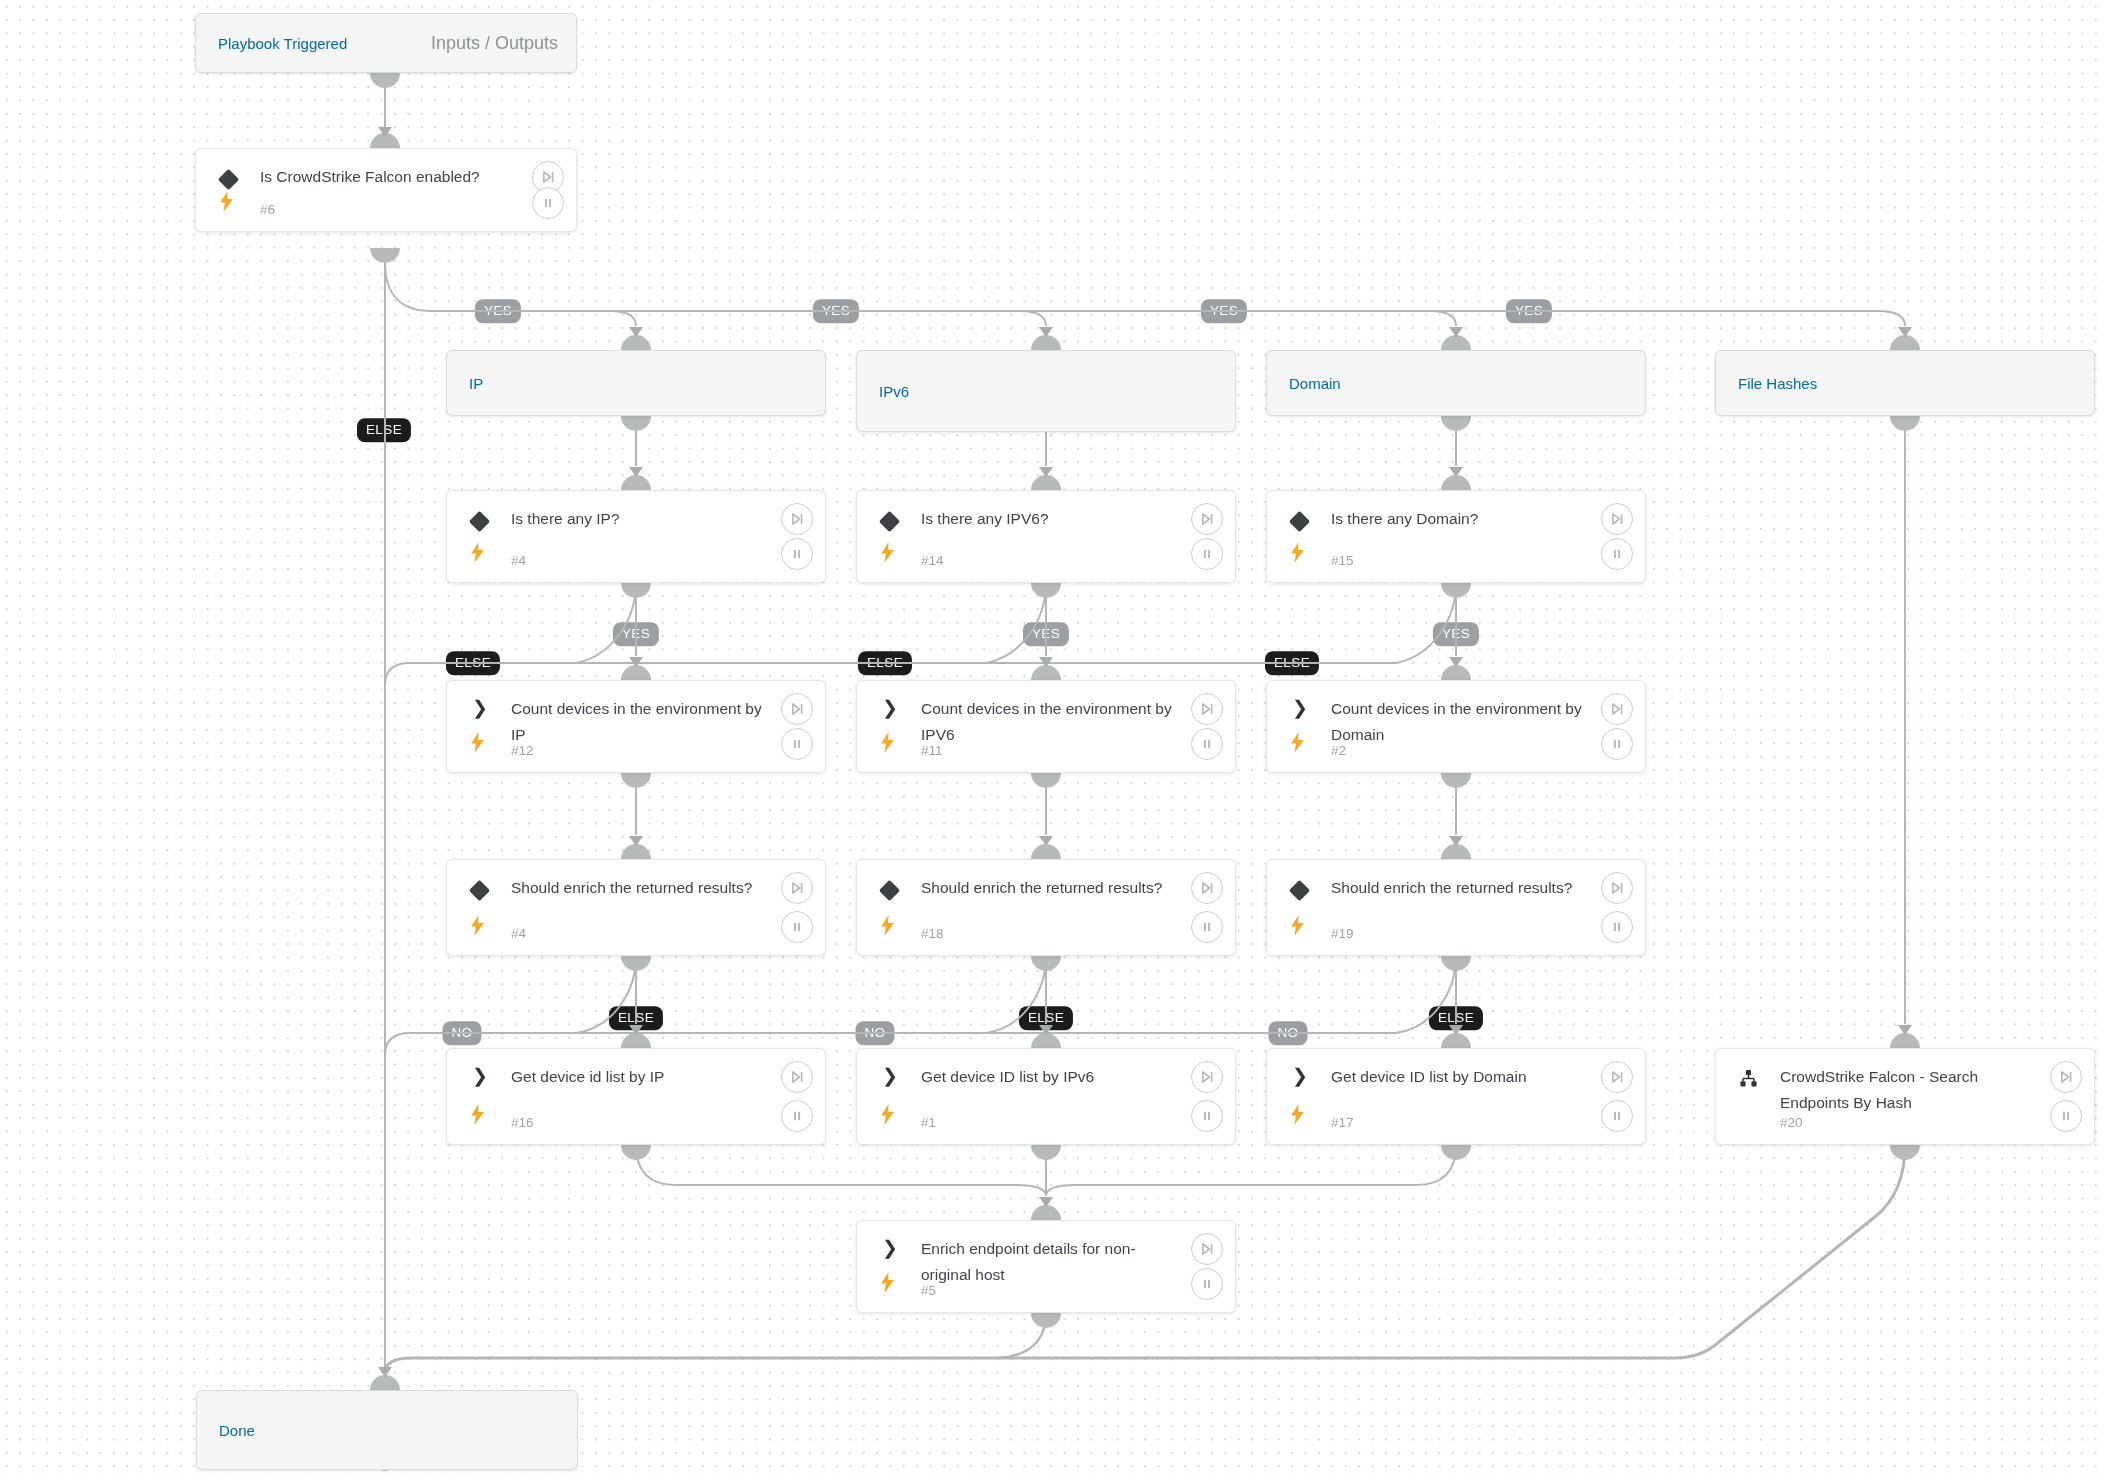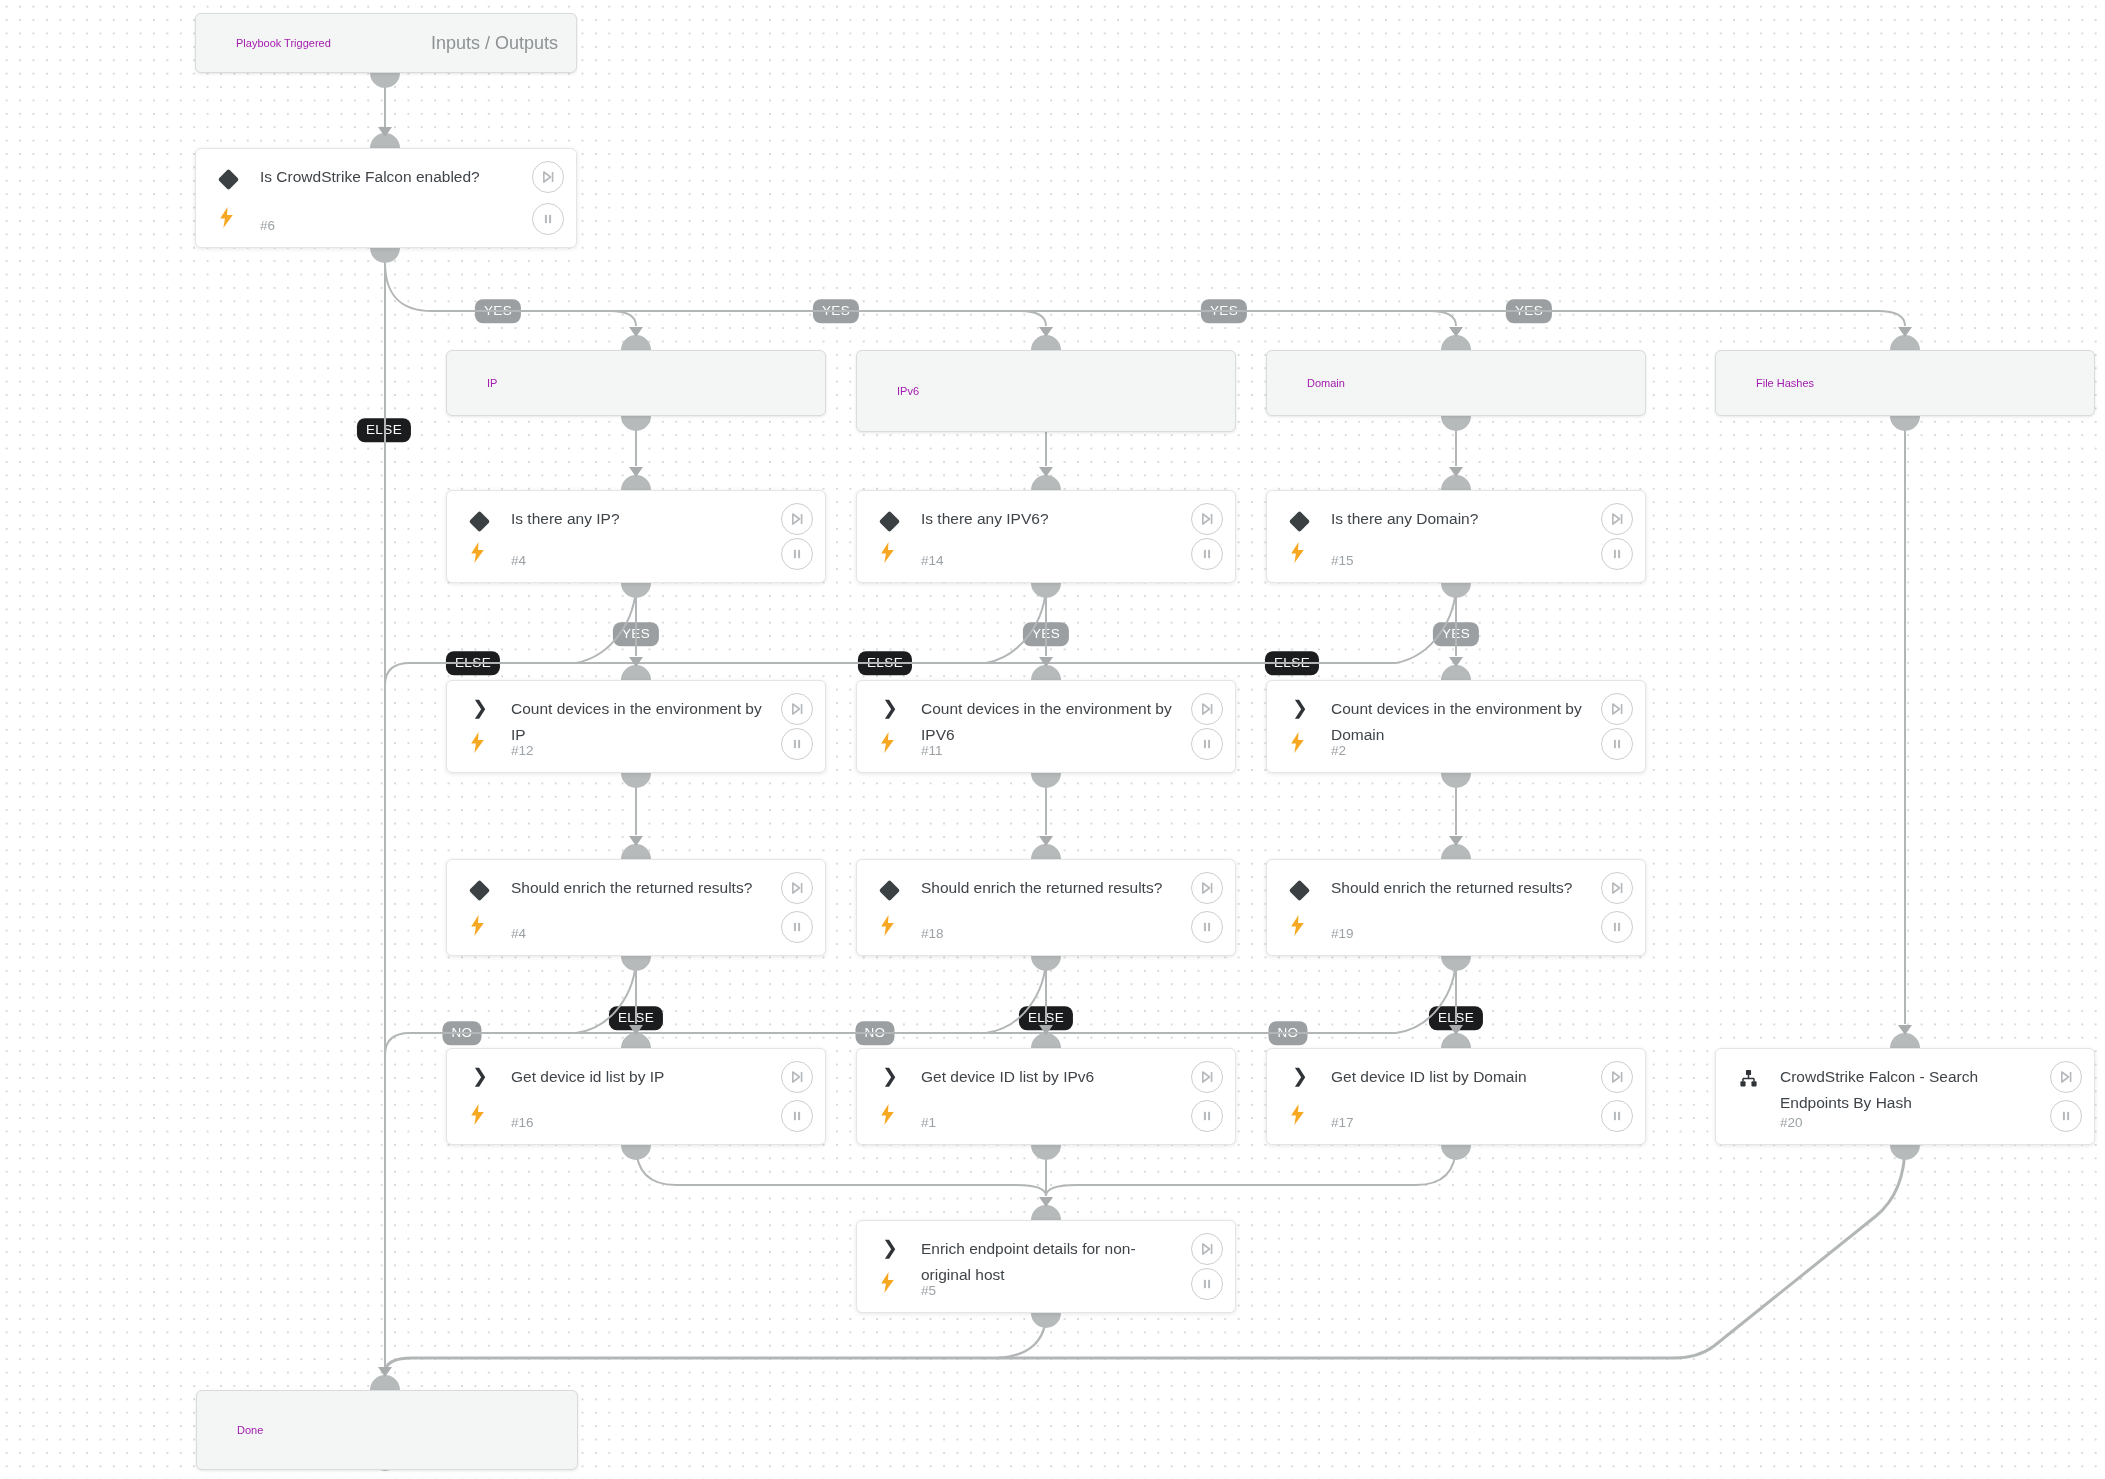--- a/index.html
+++ b/index.html
@@ -21,22 +21,22 @@
     padding:5px 9px;border-radius:8px;line-height:1;white-space:nowrap;
   }
   .badge.gray{background:#9b9fa1;}
   .badge.black{background:#1b1c1e;}
   .node{position:absolute;z-index:4;box-sizing:border-box;border-radius:6px;}
   .node.big{
     background:#f4f5f5;border:1px solid #d9dcdc;
     box-shadow:0 1px 3px rgba(0,0,0,.10);
   }
   .node.big .b-title{
-    position:absolute;left:40px;top:50%;transform:translateY(-50%);
-    font-size:11px;color:#a21caf;
+    position:absolute;left:22px;top:50%;transform:translateY(-50%);
+    font-size:15px;color:#0369a1;
   }
   .node.big .b-side{
     position:absolute;right:18px;top:50%;transform:translateY(-50%);
     font-size:18px;color:#8d9295;
   }
   .node.card{
     background:#ffffff;border:1px solid #e3e5e6;
     box-shadow:0 1px 4px rgba(0,0,0,.10);
   }
   .n-title{
@@ -144,21 +144,21 @@
     <span class="b-title">Domain</span>
   </div>
   <div class="node big" style="left:1715px;top:350px;width:380px;height:66px">
     <span class="b-title">File Hashes</span>
   </div>
 
   <div class="node big" style="left:196px;top:1390px;width:382px;height:80px">
     <span class="b-title">Done</span>
   </div>
 
-  <div class="node card" style="left:195px;top:148px;width:382px;height:100px">
+  <div class="node card" style="left:195px;top:148px;width:382px;height:84px">
     <span class="diamond"></span>
     <div class="n-title">Is CrowdStrike Falcon enabled?</div>
     <span class="cbtn skip">
         <svg width="20" height="20" viewBox="0 0 24 24">
           <path d="M7 6 L15 12 L7 18 Z" fill="none" stroke="#b7babd" stroke-width="2" stroke-linejoin="round"></path>
           <line x1="17.5" y1="6" x2="17.5" y2="18" stroke="#b7babd" stroke-width="2"></line>
         </svg>
       </span>
     <span class="bolt"><svg width="15" height="21" viewBox="0 0 14 20">
           <path d="M8 0 L1 11 H5.5 L4 20 L13 7.5 H7.5 Z" fill="#f7a823"></path>

